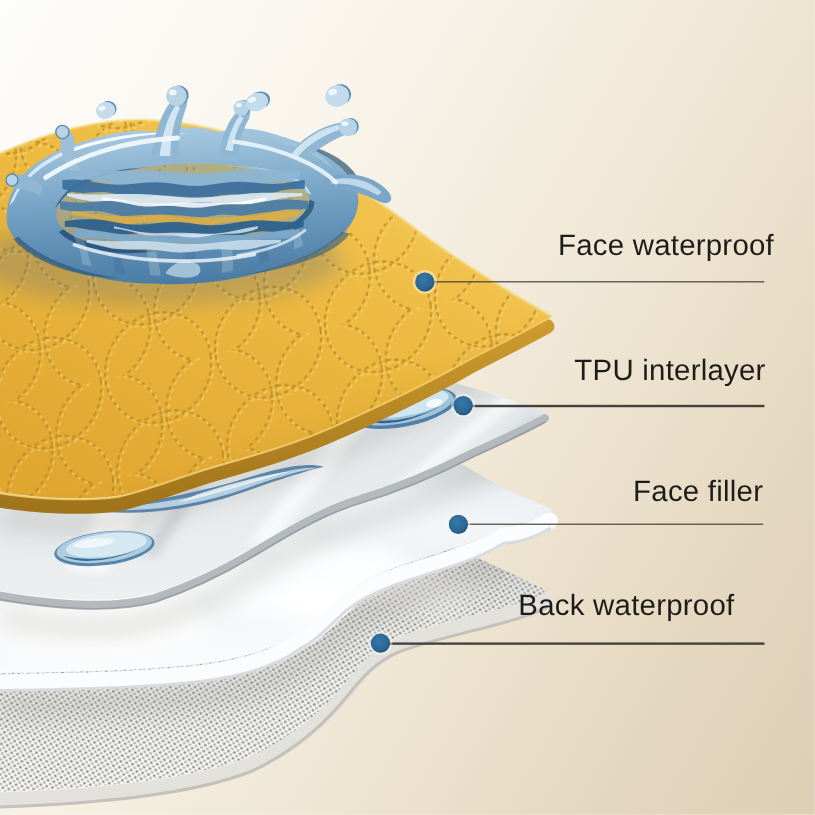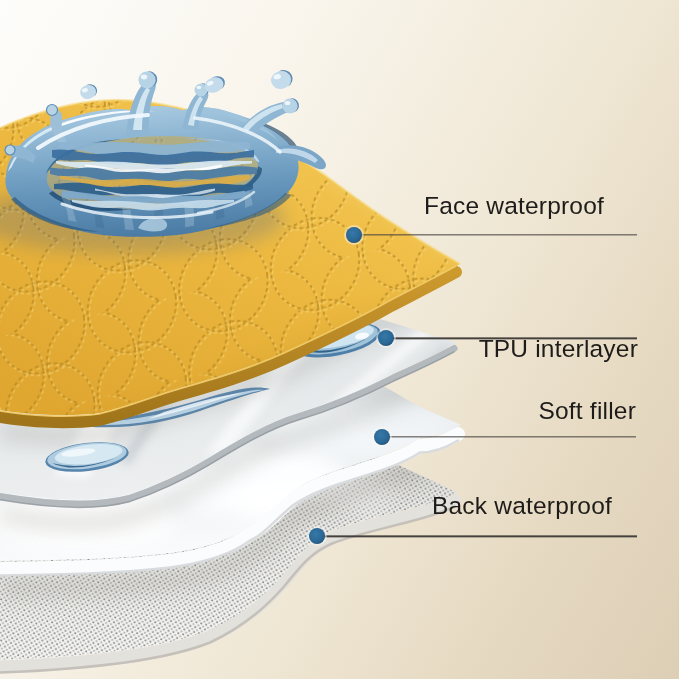--- a/index.html
+++ b/index.html
@@ -19,24 +19,24 @@
   .callout .line{
     position:absolute;height:1.3px;background:#45423e;transform:translateY(-50%);
   }
   .callout .dot{
     position:absolute;width:16px;height:16px;border-radius:50%;
     transform:translate(-50%,-50%);
     background:radial-gradient(circle at 42% 38%, #3579a8 0%, #2b6795 55%, #1c4a6e 85%, #143853 100%);
     box-shadow:0 0 0 2px rgba(252,250,244,0.45);
   }
   
-  .c1 .label{left:604px;top:218px;}
+  .c1 .label{left:645px;top:218px;}
   .c1 .line{left:353px;top:234.8px;width:284px;}
   .c1 .dot{left:353.5px;top:234.8px;}
-  .c2 .label{left:638px;top:322px;margin-top:39px;}
+  .c2 .label{left:638px;top:322px;}
   .c2 .line{left:386px;top:338.3px;width:251px;}
   .c2 .dot{left:385.5px;top:338.3px;}
   .c3 .label{left:636px;top:423px;}
   .c3 .line{left:382px;top:436.6px;width:254px;}
   .c3 .dot{left:382px;top:436.6px;}
   .c4 .label{left:612px;top:518px;}
   .c4 .line{left:317px;top:536.4px;width:320px;}
   .c4 .dot{left:316.5px;top:536.4px;}
 </style>
 </head>
@@ -402,21 +402,21 @@
     <div class="label">Face waterproof</div>
     <div class="line"></div>
     <div class="dot"></div>
   </div>
   <div class="callout c2">
     <div class="label">TPU interlayer</div>
     <div class="line"></div>
     <div class="dot"></div>
   </div>
   <div class="callout c3">
-    <div class="label">Soft filler</div>
+    <div class="label">Face filler</div>
     <div class="line"></div>
     <div class="dot"></div>
   </div>
   <div class="callout c4">
     <div class="label">Back waterproof</div>
     <div class="line"></div>
     <div class="dot"></div>
   </div>
 </main>
 

